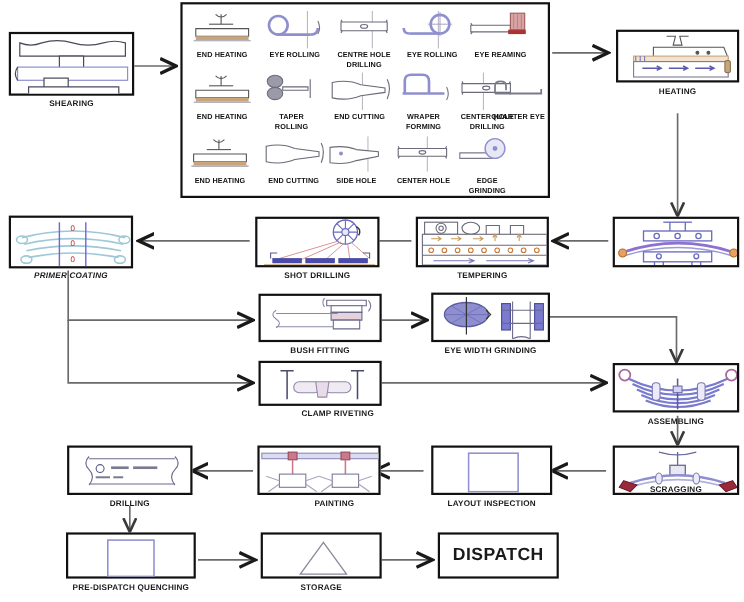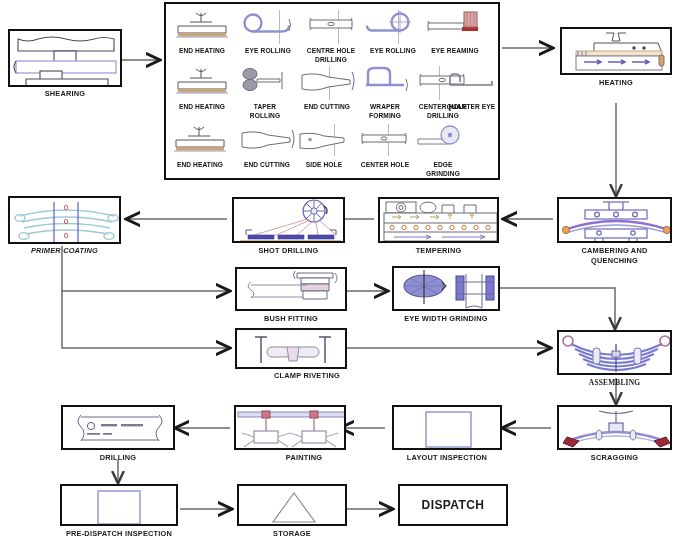--- a/index.html
+++ b/index.html
@@ -24,21 +24,21 @@
     font-size:7.4px;
     font-weight:bold;
     color:#1a1a1a;
     letter-spacing:.2px;
     line-height:9.5px;
     white-space:pre-line;
   }
   .incap{
     position:absolute;left:0;top:0;width:100%;height:100%;
     display:flex;align-items:center;justify-content:center;
-    font-size:12px;font-weight:bold;color:#1a1a1a;letter-spacing:.4px;
+    font-size:16px;font-weight:bold;color:#1a1a1a;letter-spacing:.4px;
   }
 
   
   #gridbox{
     position:absolute;left:164px;top:2px;width:336px;height:178px;
     border:2.5px solid #111;background:#fff;box-sizing:border-box;
   }
   .gcell{position:absolute;box-sizing:border-box;}
   .gart{position:absolute;left:0;top:0;width:100%;height:38px;}
   .glab{
@@ -366,22 +366,20 @@
       <g fill="none" stroke="#6a6ac0" stroke-width="1.2">
         <rect x="26" y="30" width="62" height="9"></rect>
         <path d="M36,39 L36,43 M44,39 L44,43 M70,39 L70,43 M78,39 L78,43"></path>
         <circle cx="40" cy="34" r="2.2"></circle>
           <circle cx="74" cy="34" r="2.2"></circle>
       </g>
       <circle cx="7" cy="31" r="3.6" fill="#e8a060" stroke="#b07030"></circle>
       <circle cx="108" cy="31" r="3.6" fill="#e8a060" stroke="#b07030"></circle>
     </svg>
   </div>
-  <div class="cap" style="left:557px;top:246px;width:115px;">CAMBERING AND
-QUENCHING</div>
 
   <div class="box" style="left:378px;top:197px;width:121px;height:46px;">
     <svg viewBox="0 0 121 46" width="121" height="46">
       <g fill="none" stroke="#6a6a7a" stroke-width="1">
         <rect x="6" y="3" width="30" height="11"></rect>
         <circle cx="21" cy="8.5" r="4.6"></circle>
           <circle cx="21" cy="8.5" r="2"></circle>
         <ellipse cx="48" cy="8.5" rx="8" ry="5.4" fill="#fff"></ellipse>
         <path d="M62,14 L62,6 L74,6 L74,14"></path>
         <path d="M84,14 L84,6 L96,6 L96,14"></path>
@@ -542,38 +540,38 @@
         <path d="M28,32 q29,12 59,0"></path>
       </g>
       <circle cx="9" cy="9" r="5" fill="none" stroke="#a86a9a" stroke-width="1.6"></circle>
       <circle cx="106" cy="9" r="5" fill="none" stroke="#a86a9a" stroke-width="1.6"></circle>
       <rect x="34" y="16" width="7" height="16" rx="3" fill="#eceaf8" stroke="#7a7ab0"></rect>
       <rect x="75" y="16" width="7" height="16" rx="3" fill="#eceaf8" stroke="#7a7ab0"></rect>
       <line x1="57" y1="12" x2="57" y2="40" stroke="#5a5a9a" stroke-width="1.4"></line>
       <rect x="53" y="19" width="8" height="6" fill="#d8d4ee" stroke="#6a6aa8"></rect>
     </svg>
   </div>
-  <div class="cap" style="left:557px;top:378px;width:115px;font-family:Liberation Serif, serif;">ASSEMBLING</div>
+  <div class="cap" style="left:557px;top:378px;width:115px;">ASSEMBLING</div>
 
   <div class="box" style="left:557px;top:405px;width:115px;height:45px;">
     <svg viewBox="0 0 115 45" width="115" height="45">
       <g fill="none" stroke="#6a6a9a" stroke-width="1.2">
         <path d="M40,4 q17,5 34,0"></path>
         <line x1="57" y1="4" x2="57" y2="16"></line>
         <rect x="50" y="16" width="14" height="9" fill="#e8e8f4"></rect>
       </g>
       <path d="M14,32 q43,-14 86,0" fill="none" stroke="#8f8fd0" stroke-width="2.4"></path>
       <path d="M16,35 q41,-12 82,0" fill="none" stroke="#b0b0dd" stroke-width="1.6"></path>
       <ellipse cx="40" cy="28" rx="3" ry="5" fill="#eceaf8" stroke="#7a7ab0"></ellipse>
       <ellipse cx="74" cy="28" rx="3" ry="5" fill="#eceaf8" stroke="#7a7ab0"></ellipse>
       <path d="M8,30 L20,34 L14,40 L4,36 Z" fill="#9a2a3a" stroke="#6a1a2a"></path>
       <path d="M107,30 L95,34 L101,40 L111,36 Z" fill="#9a2a3a" stroke="#6a1a2a"></path>
     </svg>
   </div>
-  <div class="cap" style="left:557px;top:453px;width:115px;text-align:center;">SCRAGGING</div>
+  <div class="cap" style="left:557px;top:440px;width:115px;text-align:center;">SCRAGGING</div>
 
   <div class="box" style="left:392px;top:405px;width:110px;height:45px;">
     <svg viewBox="0 0 110 45" width="110" height="45">
       <rect x="32" y="5" width="45" height="35" fill="#fff" stroke="#8f8fd0" stroke-width="1.4"></rect>
     </svg>
   </div>
   <div class="cap" style="left:385px;top:453px;width:124px;">LAYOUT INSPECTION</div>
 
   <div class="box" style="left:234px;top:405px;width:112px;height:45px;">
     <svg viewBox="0 0 112 45" width="112" height="45">
@@ -609,21 +607,21 @@
       </g>
     </svg>
   </div>
   <div class="cap" style="left:61px;top:453px;width:114px;">DRILLING</div>
 
   <div class="box" style="left:60px;top:484px;width:118px;height:42px;">
     <svg viewBox="0 0 118 42" width="118" height="42">
       <rect x="36" y="5" width="42" height="33" fill="#fff" stroke="#8f8fd0" stroke-width="1.4"></rect>
     </svg>
   </div>
-  <div class="cap" style="left:50px;top:529px;width:138px;">PRE-DISPATCH INSPECTION</div>
+  <div class="cap" style="left:50px;top:529px;width:138px;">PRE-DISPATCH QUENCHING</div>
 
   <div class="box" style="left:237px;top:484px;width:110px;height:42px;">
     <svg viewBox="0 0 110 42" width="110" height="42">
       <path d="M55,7 L76,36 L34,36 Z" fill="#fff" stroke="#8a8a9a" stroke-width="1.2"></path>
     </svg>
   </div>
   <div class="cap" style="left:237px;top:529px;width:110px;">STORAGE</div>
 
   <div class="box" style="left:398px;top:484px;width:110px;height:42px;">
     <div class="incap">DISPATCH</div>

